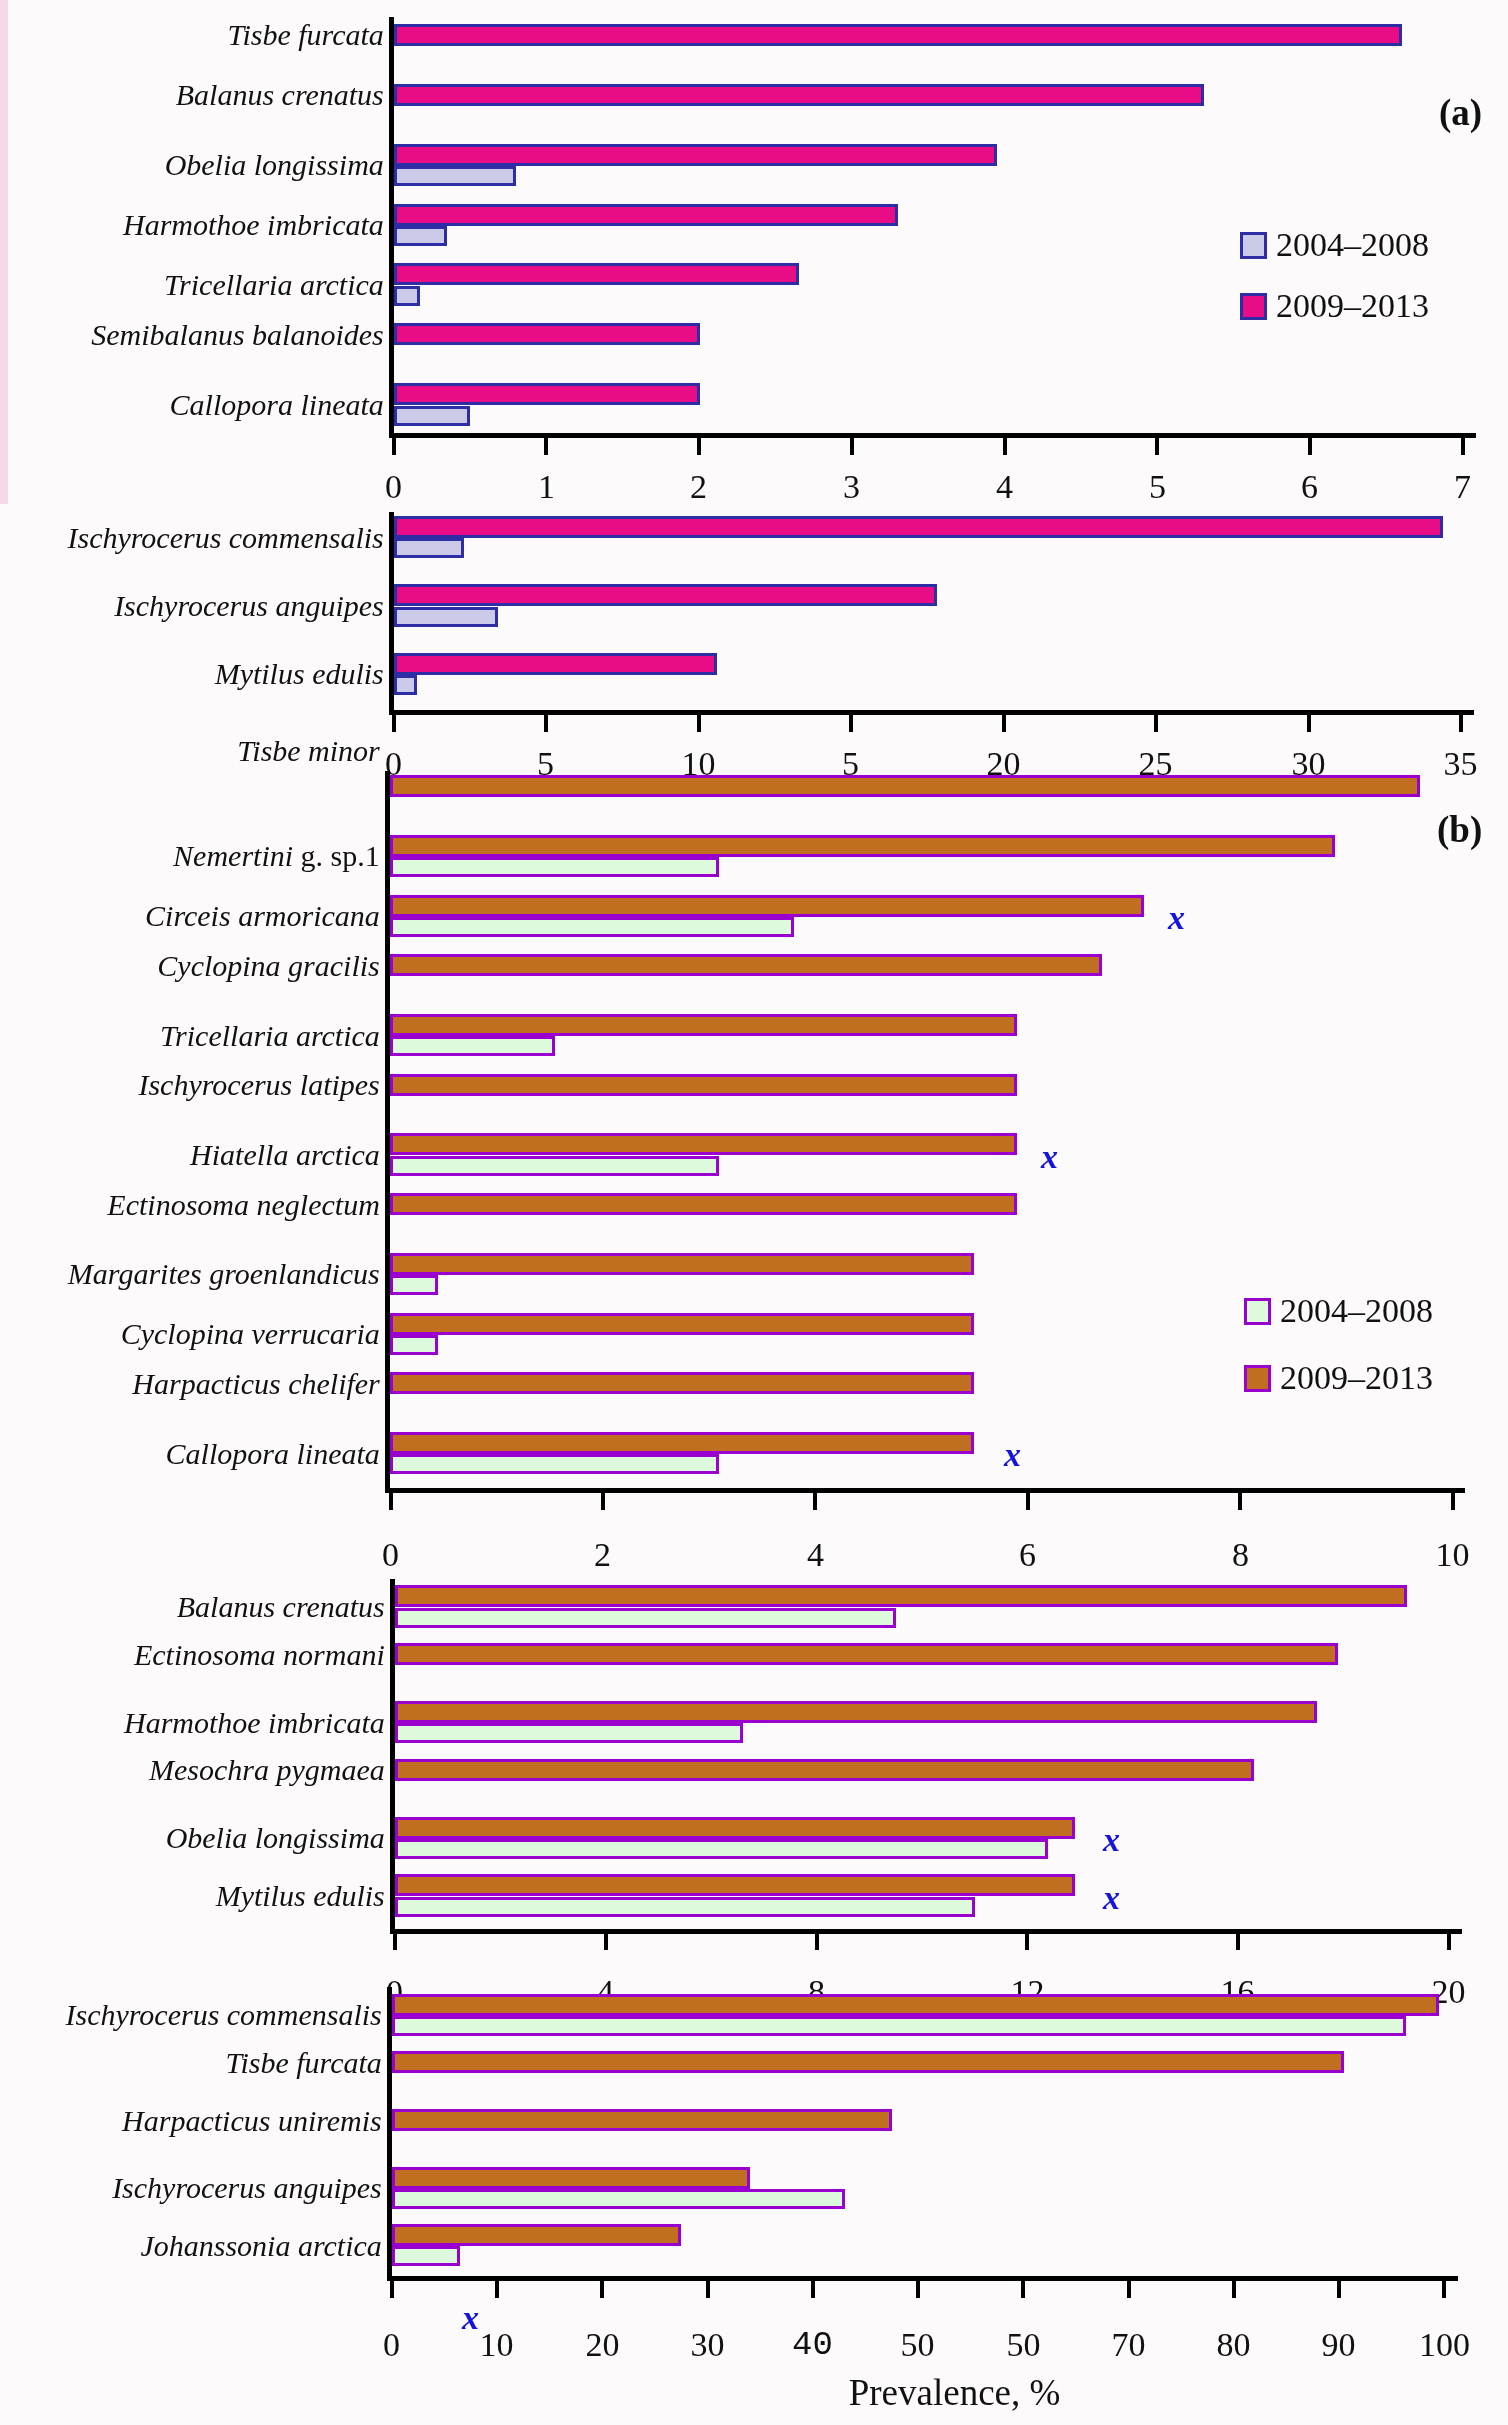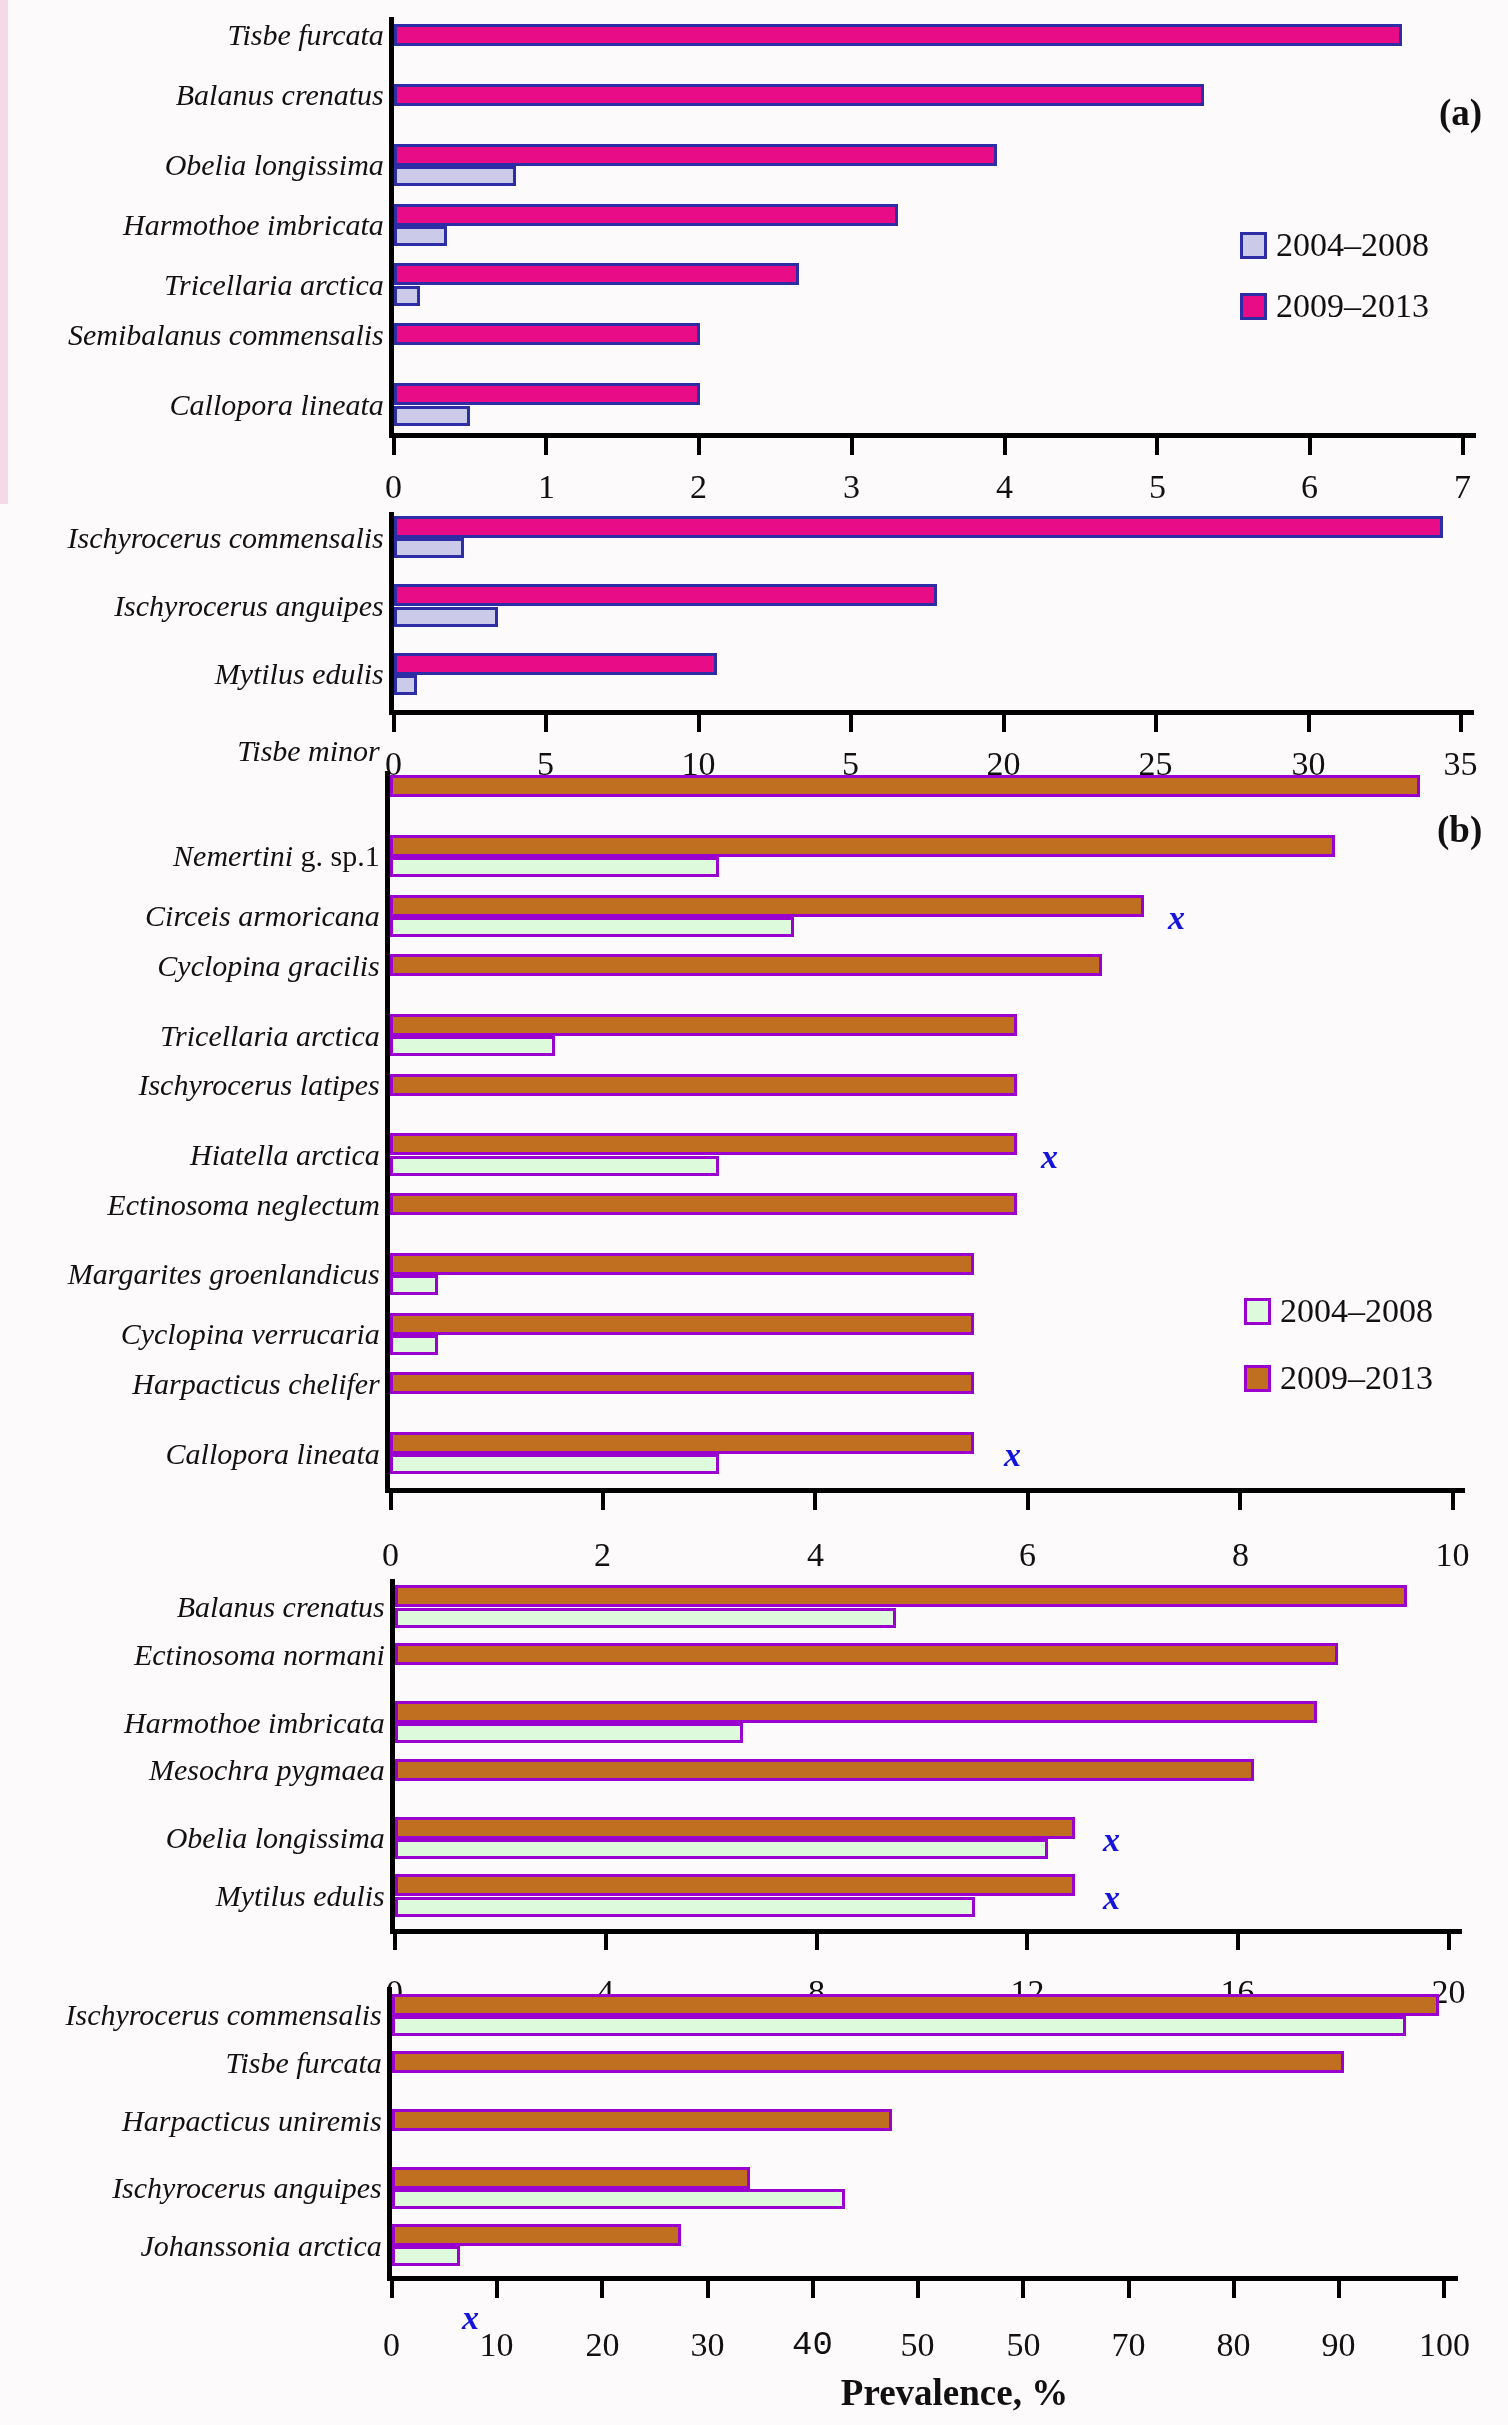--- a/index.html
+++ b/index.html
@@ -13,21 +13,21 @@
   .tick-label{position:absolute;width:89px;text-align:center;font-size:34px;line-height:38px;}
   .species-label{position:absolute;text-align:right;font-size:30px;line-height:37px;white-space:nowrap;}
   .species-label .it{font-style:italic;}
   .bar{position:absolute;box-sizing:border-box;}
   .marker-x{position:absolute;width:45px;text-align:center;font-size:34px;line-height:38px;
             font-style:italic;font-weight:bold;}
   .legend{position:absolute;}
   .legend-swatch{position:absolute;width:27px;height:27px;box-sizing:border-box;}
   .legend-label{position:absolute;font-size:34px;line-height:38px;white-space:nowrap;}
   .panel-label{position:absolute;font-size:37px;line-height:41px;font-weight:bold;}
-  .axis-title{position:absolute;width:485px;text-align:center;font-size:37px;line-height:42px;font-weight:bold;}
+  .axis-title{position:absolute;width:485px;text-align:center;font-size:37px;line-height:42px;font-weight:normal;}
 </style>
 </head>
 <body>
 
 <div class="page">
   <div class="edge-strip"></div>
   <div id="figure">
       <div style="position: absolute; left: 0px; top: 0px;">
         <div class="yaxis" style="left: 389px; top: 16.6px; width: 5.1px; height: 421px;"></div>
         <div class="xaxis" style="left: 389px; top: 433px; width: 1087px;"></div>
@@ -53,21 +53,21 @@
         <div class="bar" style="left: 394px; top: 84px; width: 810px; height: 22px; background: rgb(232, 12, 134); border: 3.2px solid rgb(45, 45, 166);"></div>
         <div class="species-label" style="left: 12.8px; width: 371px; top: 146px;"><span class="it">Obelia longissima</span><span></span></div>
         <div class="bar" style="left: 394px; top: 144px; width: 603px; height: 22px; background: rgb(232, 12, 134); border: 3.2px solid rgb(45, 45, 166);"></div>
         <div class="bar" style="left: 394px; top: 166px; width: 122px; height: 20px; background: rgb(203, 203, 233); border: 3.2px solid rgb(45, 45, 166);"></div>
         <div class="species-label" style="left: 12.8px; width: 371px; top: 206px;"><span class="it">Harmothoe imbricata</span><span></span></div>
         <div class="bar" style="left: 394px; top: 204px; width: 504px; height: 22px; background: rgb(232, 12, 134); border: 3.2px solid rgb(45, 45, 166);"></div>
         <div class="bar" style="left: 394px; top: 226px; width: 53px; height: 20px; background: rgb(203, 203, 233); border: 3.2px solid rgb(45, 45, 166);"></div>
         <div class="species-label" style="left: 12.8px; width: 371px; top: 266px;"><span class="it">Tricellaria arctica</span><span></span></div>
         <div class="bar" style="left: 394px; top: 263px; width: 405px; height: 22px; background: rgb(232, 12, 134); border: 3.2px solid rgb(45, 45, 166);"></div>
         <div class="bar" style="left: 394px; top: 286px; width: 26px; height: 20px; background: rgb(203, 203, 233); border: 3.2px solid rgb(45, 45, 166);"></div>
-        <div class="species-label" style="left: 12.8px; width: 371px; top: 316px;"><span class="it">Semibalanus commensalis</span><span></span></div>
+        <div class="species-label" style="left: 12.8px; width: 371px; top: 316px;"><span class="it">Semibalanus balanoides</span><span></span></div>
         <div class="bar" style="left: 394px; top: 323px; width: 306px; height: 22px; background: rgb(232, 12, 134); border: 3.2px solid rgb(45, 45, 166);"></div>
         <div class="species-label" style="left: 12.8px; width: 371px; top: 386px;"><span class="it">Callopora lineata</span><span></span></div>
         <div class="bar" style="left: 394px; top: 383px; width: 306px; height: 22px; background: rgb(232, 12, 134); border: 3.2px solid rgb(45, 45, 166);"></div>
         <div class="bar" style="left: 394px; top: 406px; width: 76px; height: 20px; background: rgb(203, 203, 233); border: 3.2px solid rgb(45, 45, 166);"></div>
       </div>
       <div style="position: absolute; left: 0px; top: 0px;">
         <div class="yaxis" style="left: 389px; top: 512px; width: 5.1px; height: 203px;"></div>
         <div class="xaxis" style="left: 389px; top: 710px; width: 1085px;"></div>
         <div class="tick" style="left: 392px; top: 715px;"></div>
         <div class="tick-label" style="left: 349px; top: 745px;">0</div>

